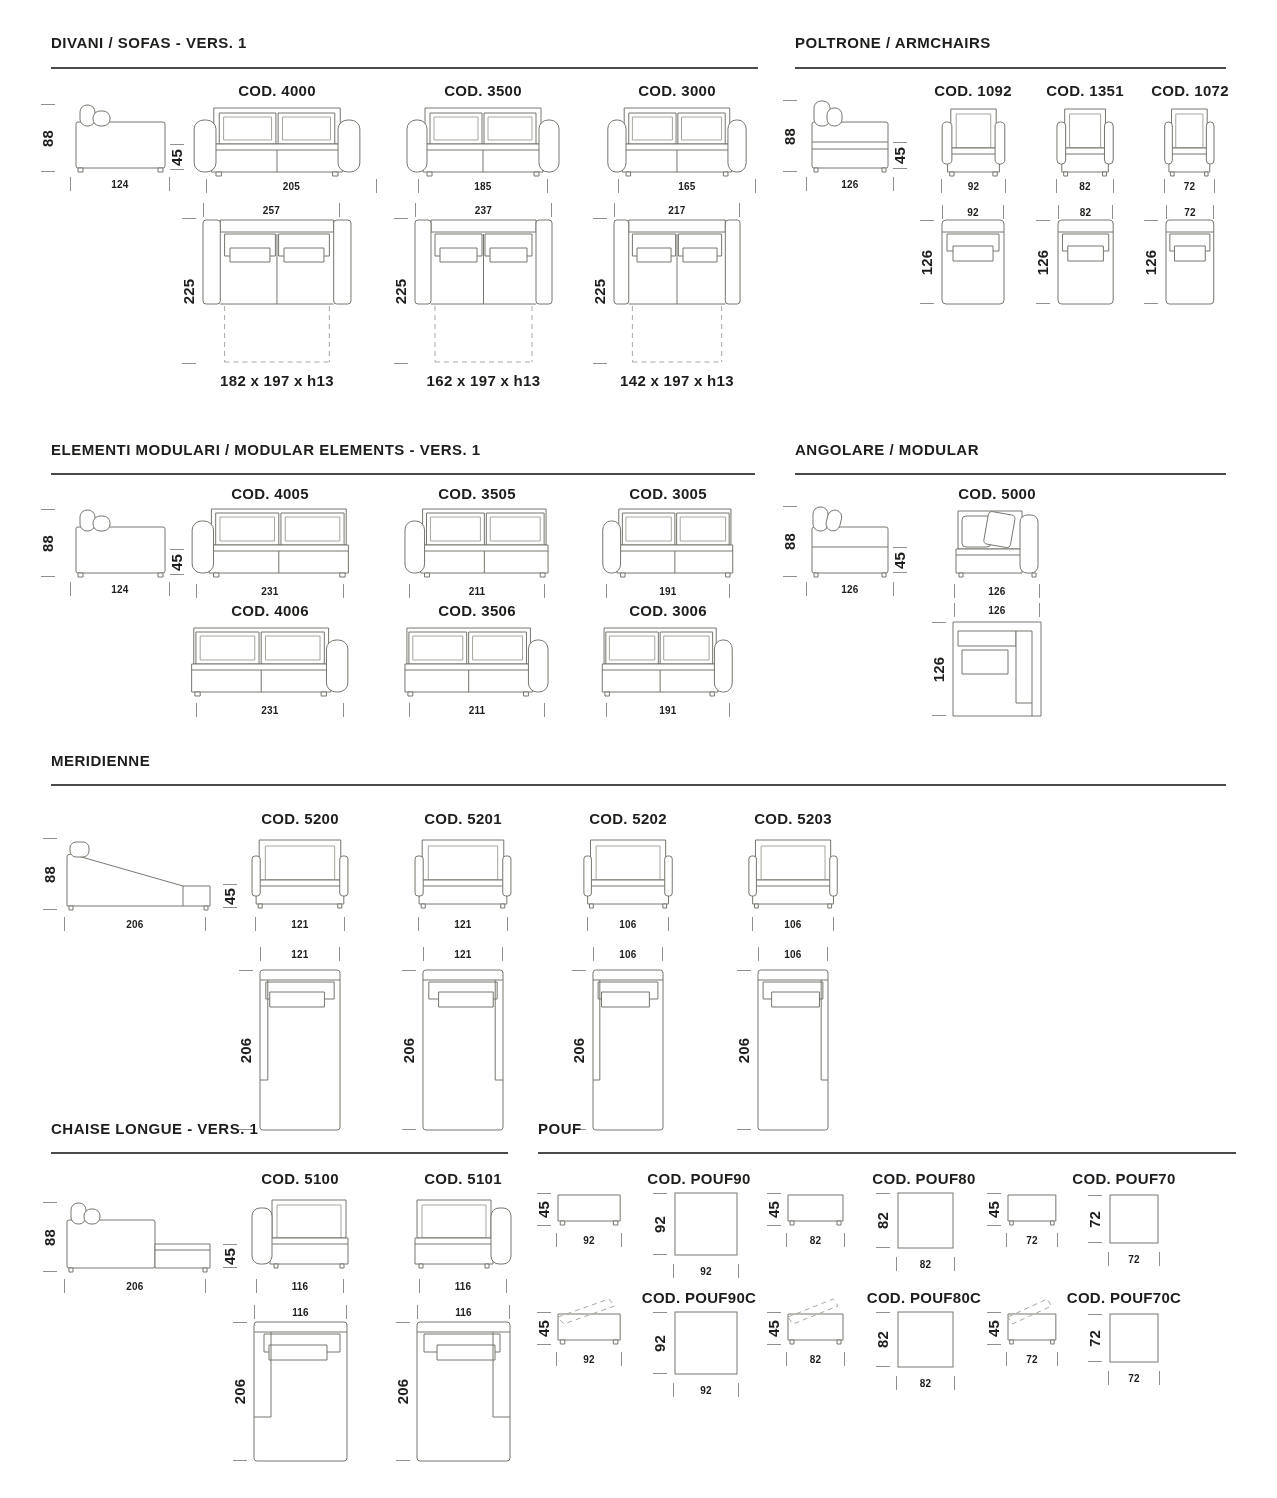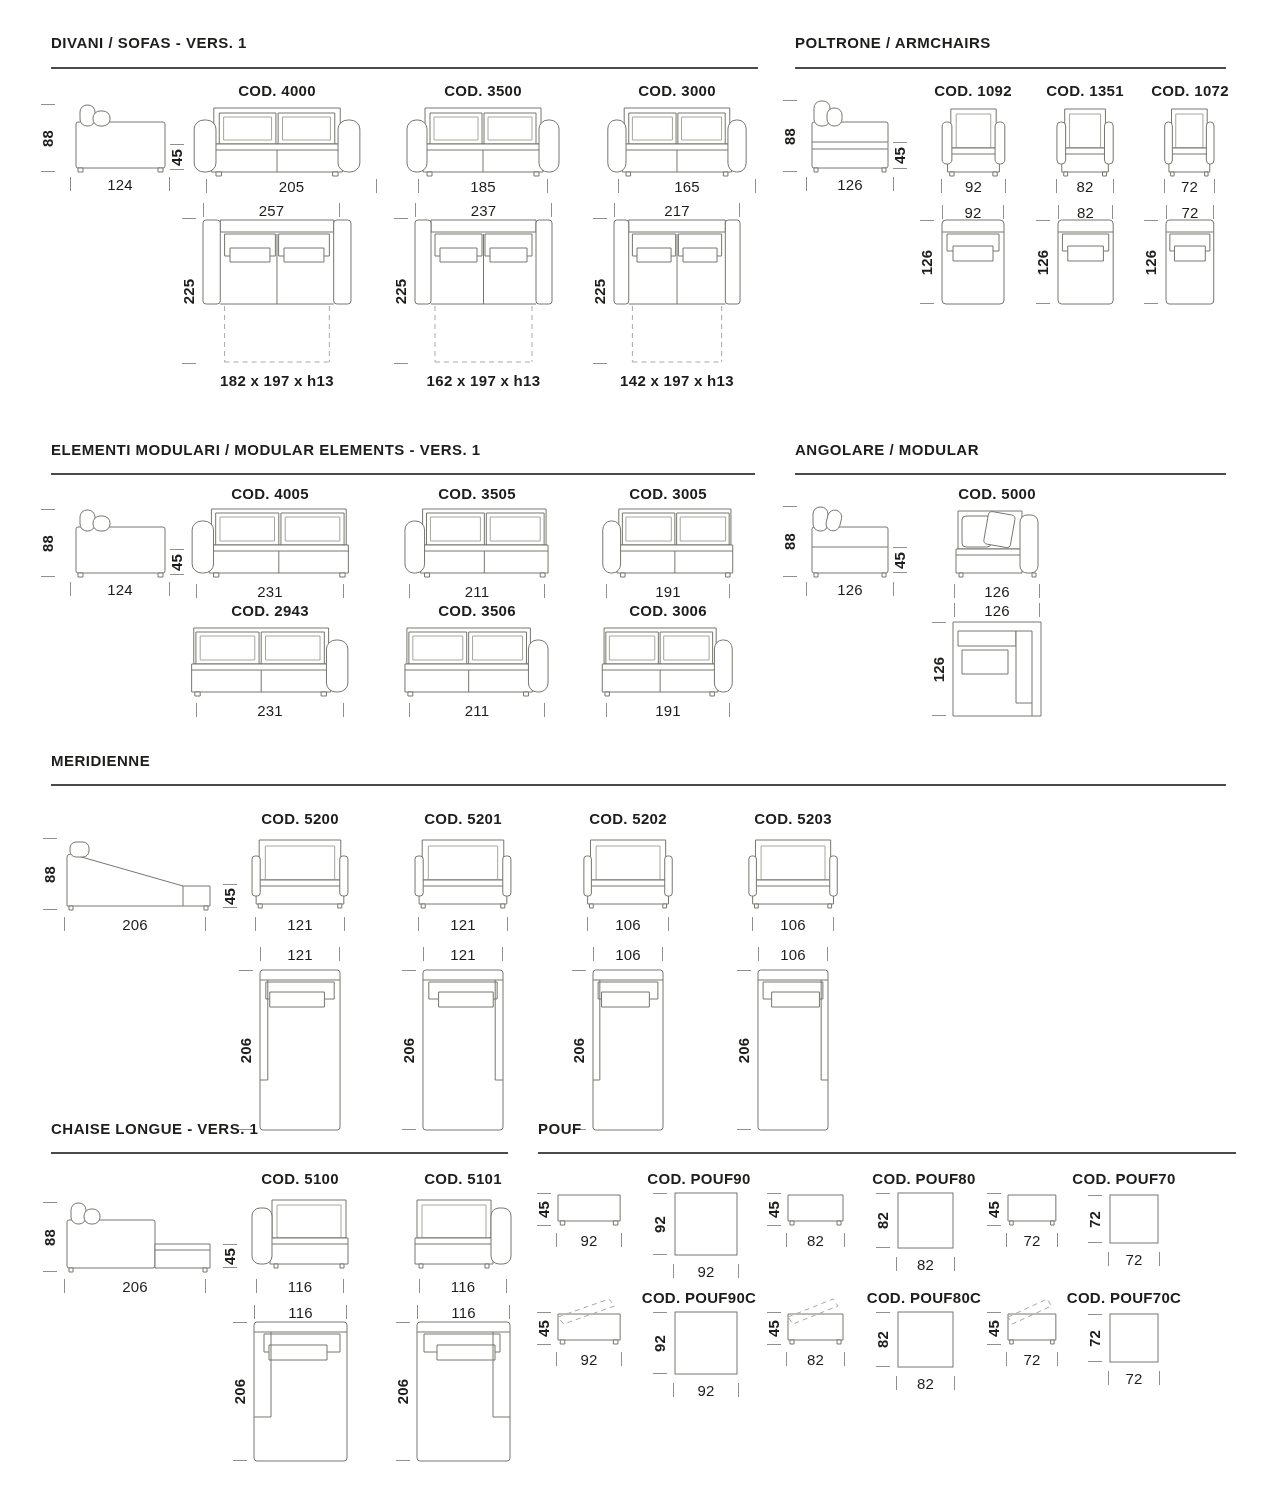--- a/index.html
+++ b/index.html
@@ -2,21 +2,21 @@
 <html><head>
 <meta charset="utf-8">
 <style>
   html,body{margin:0;padding:0;background:#fff;}
   body{width:1277px;height:1498px;position:relative;font-family:"Liberation Sans",sans-serif;overflow:hidden;}
   .sec-title{position:absolute;font-weight:700;font-size:15px;color:#1d1d1b;letter-spacing:.5px;white-space:nowrap;}
   .rule{position:absolute;height:2px;background:#4a4a48;}
   .code{position:absolute;font-weight:700;font-size:15px;color:#1d1d1b;text-align:center;letter-spacing:.3px;white-space:nowrap;}
   .hdim{position:absolute;display:flex;justify-content:space-between;align-items:center;height:20px;}
   .hdim::before,.hdim::after{content:"";width:1px;height:14px;background:#90908a;flex:0 0 auto;}
-  .hdim b{font-weight:400;font-size:15px;color:#1d1d1b;letter-spacing:.2px;}
+  .hdim b{font-weight:700;font-size:10px;color:#1d1d1b;letter-spacing:.2px;}
   .vdim{position:absolute;display:flex;flex-direction:column;justify-content:space-between;align-items:center;width:20px;}
   .vdim::before,.vdim::after{content:"";height:1px;width:14px;background:#90908a;flex:0 0 auto;}
   .vdim b{transform:rotate(-90deg);font-weight:700;font-size:15px;color:#1d1d1b;white-space:nowrap;letter-spacing:.2px;}
   svg.canvas{position:absolute;left:0;top:0;}
   .lt{stroke:#a6a69e;}
   .dash{stroke-dasharray:5 4;stroke:#a9a9a1;fill:none;}
 </style>
 </head>
 <body>
 
@@ -366,21 +366,21 @@
   <div class="hdim" style="left:196px;top:581px;width:148px">
       <b>231</b>
     </div>
   <div class="hdim" style="left:409px;top:581px;width:136px">
       <b>211</b>
     </div>
   <div class="hdim" style="left:606px;top:581px;width:124px">
       <b>191</b>
     </div>
 
-  <div class="code" style="left:190px;top:602px;width:160px">COD. 2943</div>
+  <div class="code" style="left:190px;top:602px;width:160px">COD. 4006</div>
   <div class="code" style="left:397px;top:602px;width:160px">COD. 3506</div>
   <div class="code" style="left:588px;top:602px;width:160px">COD. 3006</div>
 
   <div class="hdim" style="left:196px;top:700px;width:148px">
       <b>231</b>
     </div>
   <div class="hdim" style="left:409px;top:700px;width:136px">
       <b>211</b>
     </div>
   <div class="hdim" style="left:606px;top:700px;width:124px">

